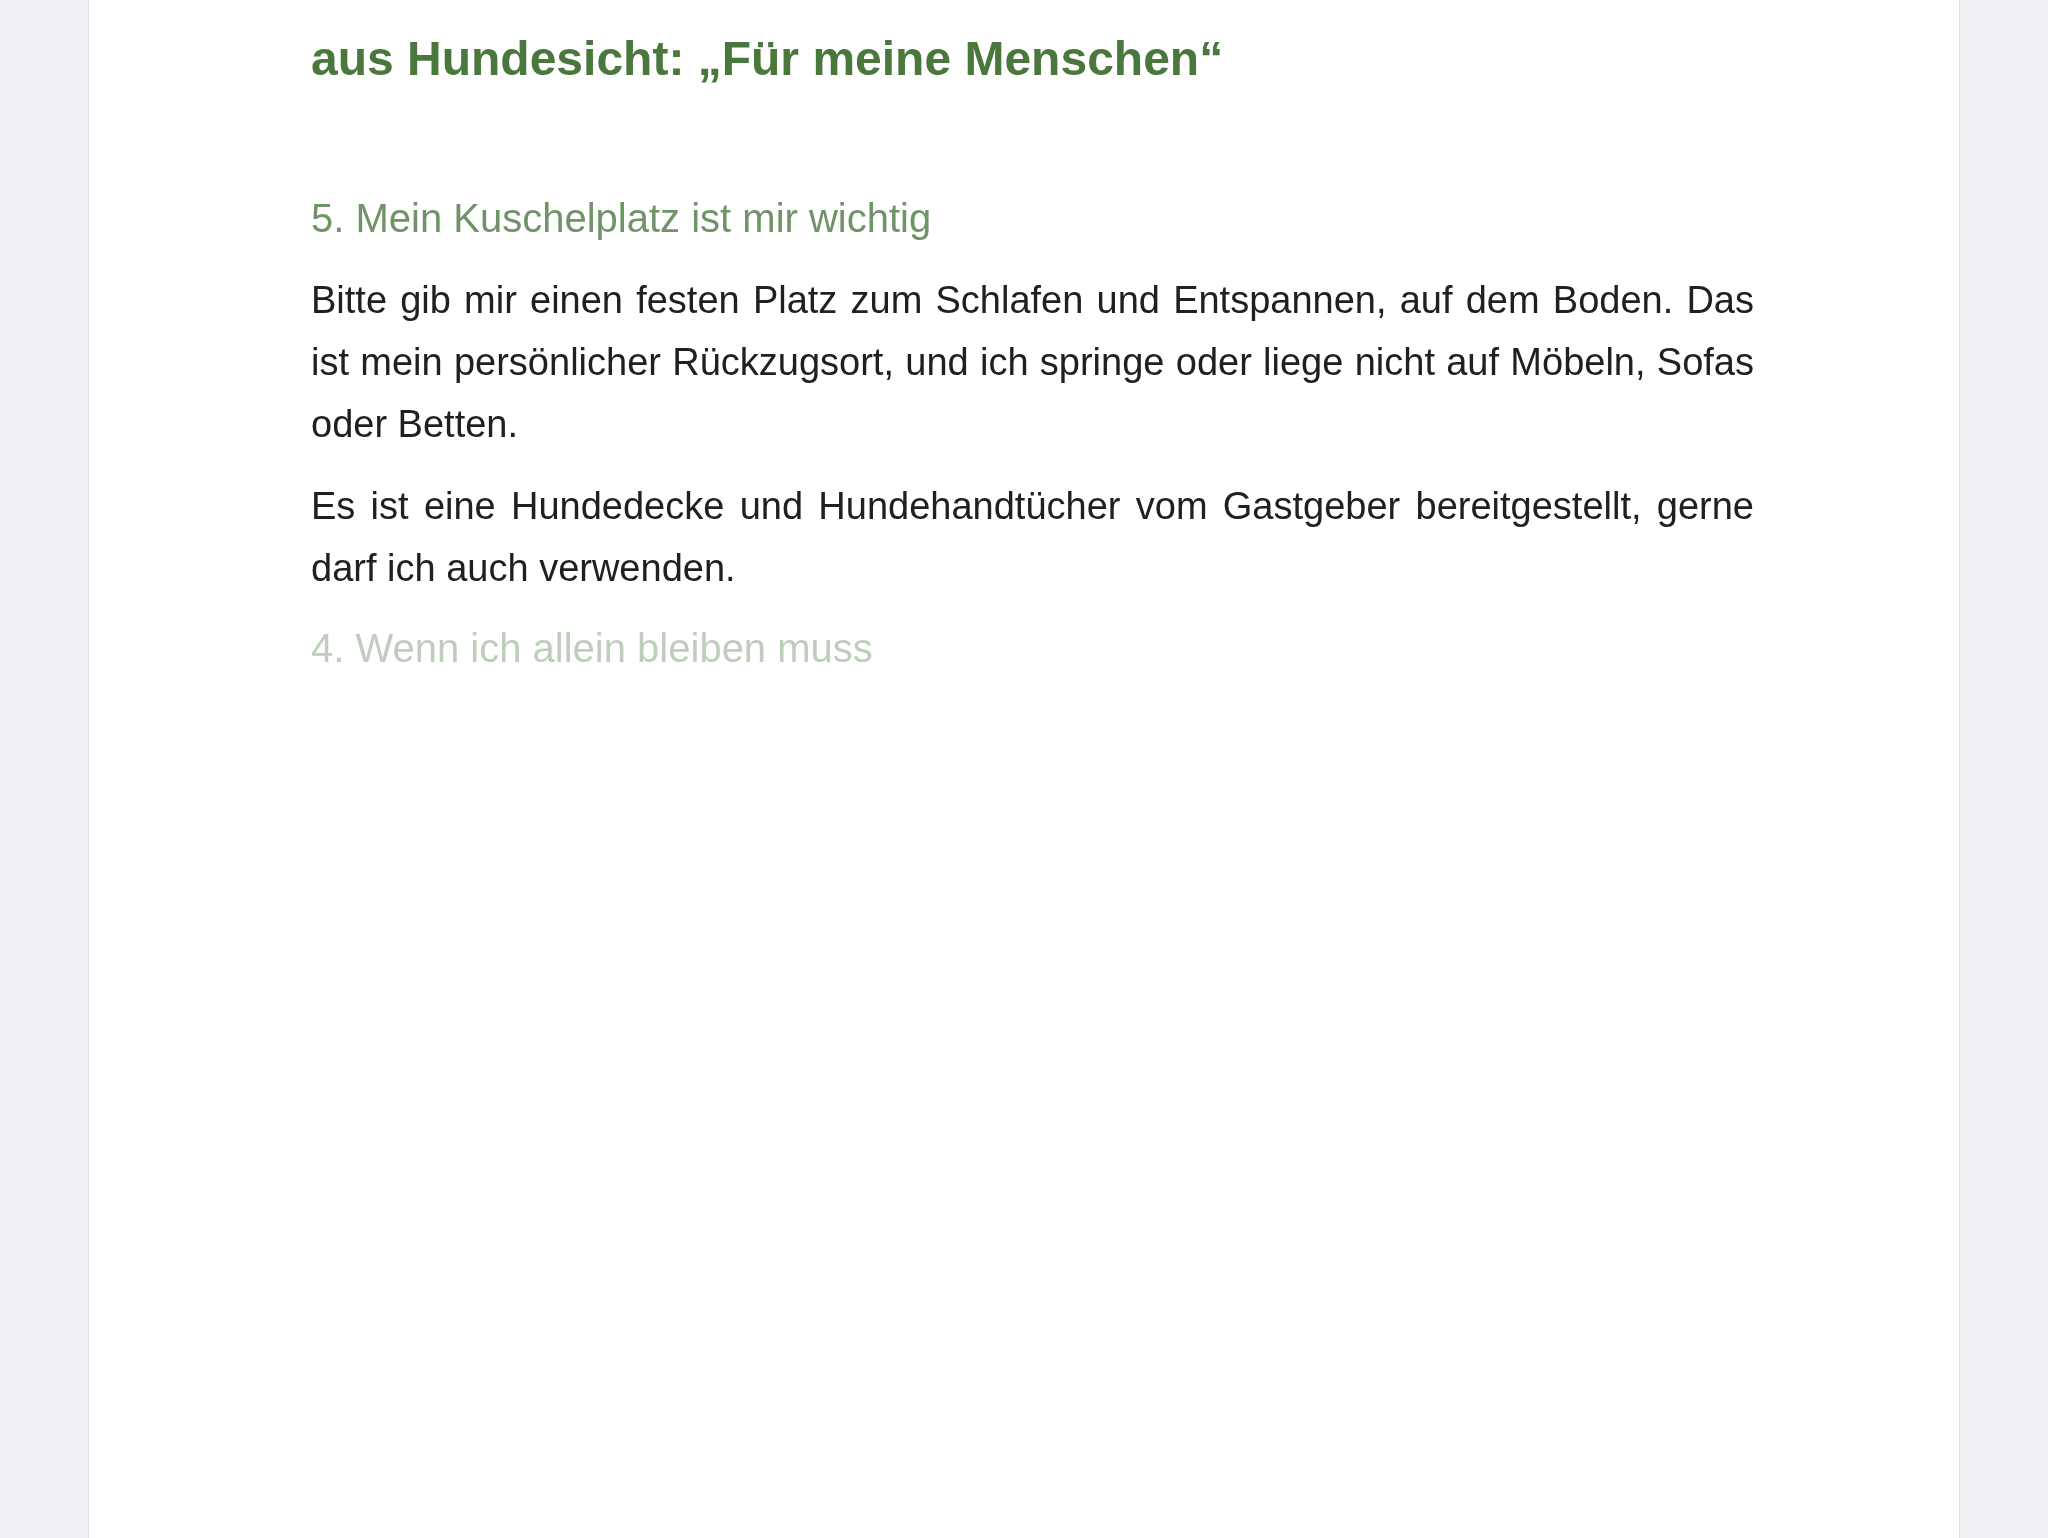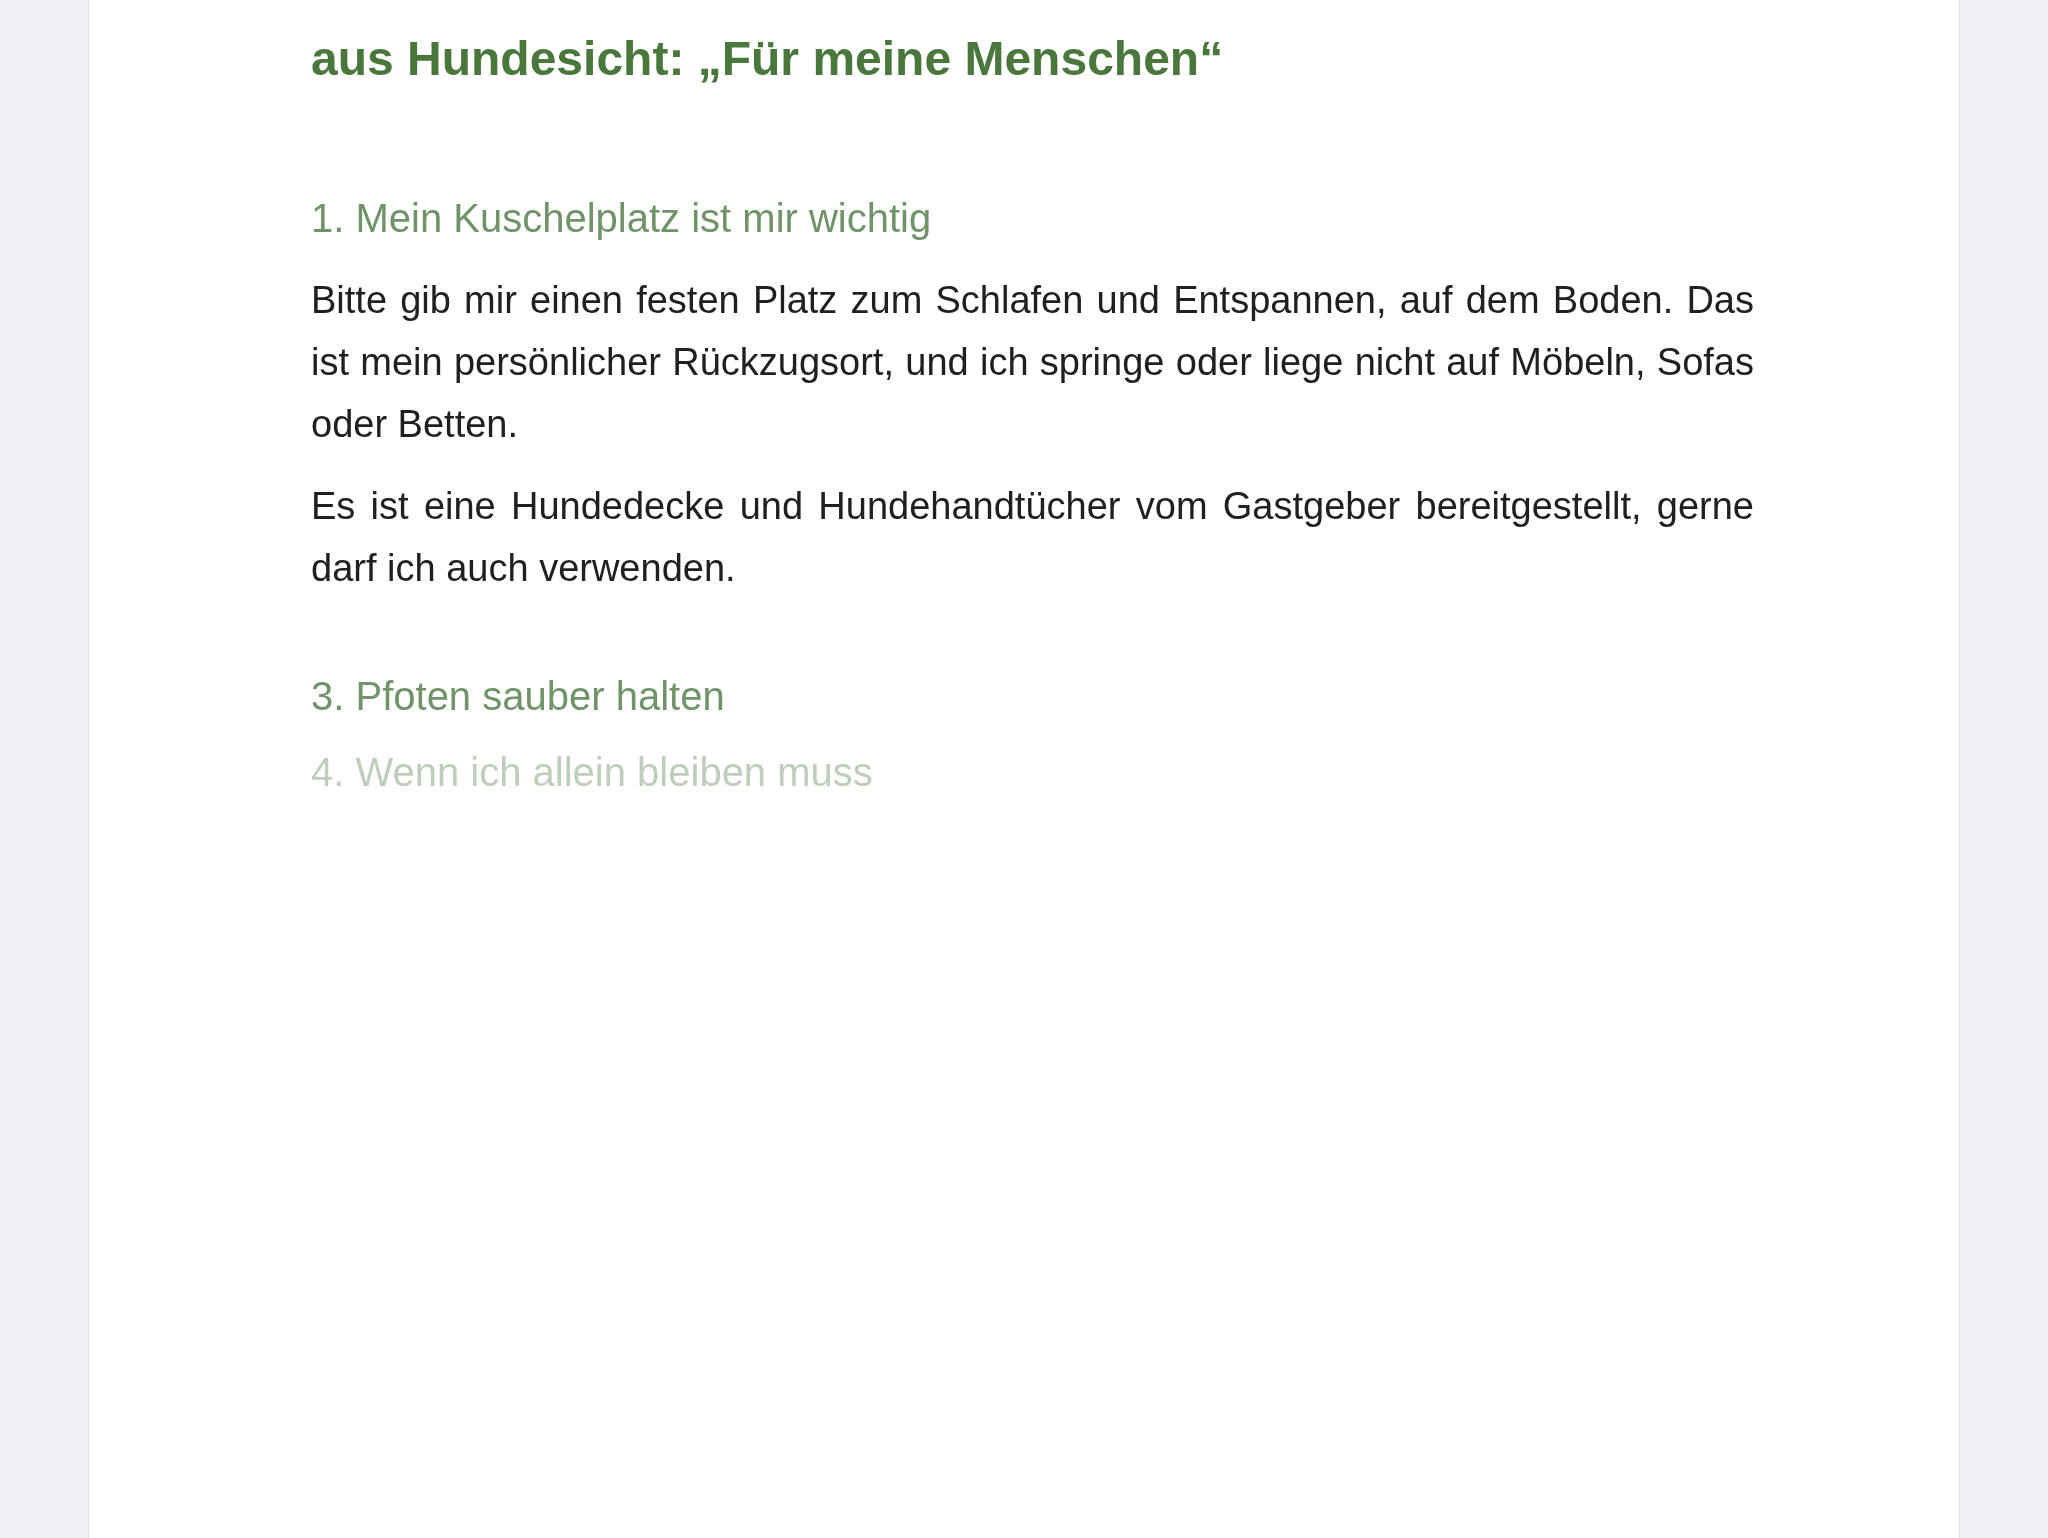--- a/index.html
+++ b/index.html
@@ -65,30 +65,29 @@
 </style>
 </head>
 <body>
 
 <div class="paper">
   <div class="content">
 
     <h1 class="doc-title">aus Hundesicht: „Für meine Menschen“</h1>
 
     <div class="section">
-      <h2 class="section-heading">1. Mein Kuschelplatz ist mir wichtig</h2>
+      <h2 class="section-heading">5. Mein Kuschelplatz ist mir wichtig</h2>
       <p class="para">Bitte gib mir einen festen Platz zum Schlafen und Entspannen, auf dem Boden. Das ist mein persönlicher Rückzugsort, und ich springe oder liege nicht auf Möbeln, Sofas oder Betten.</p>
       <p class="para">Es ist eine Hundedecke und Hundehandtücher vom Gastgeber bereit­gestellt, gerne darf ich auch verwenden.</p>
     </div>
 
     <div class="section">
     </div>
 
     <div class="section">
-      <h2 class="section-heading">3. Pfoten sauber halten</h2>
     </div>
 
     <div class="section">
       <h2 class="section-heading partial">4. Wenn ich allein bleiben muss</h2>
     </div>
 
   </div>
 </div>
 
 </body></html>

